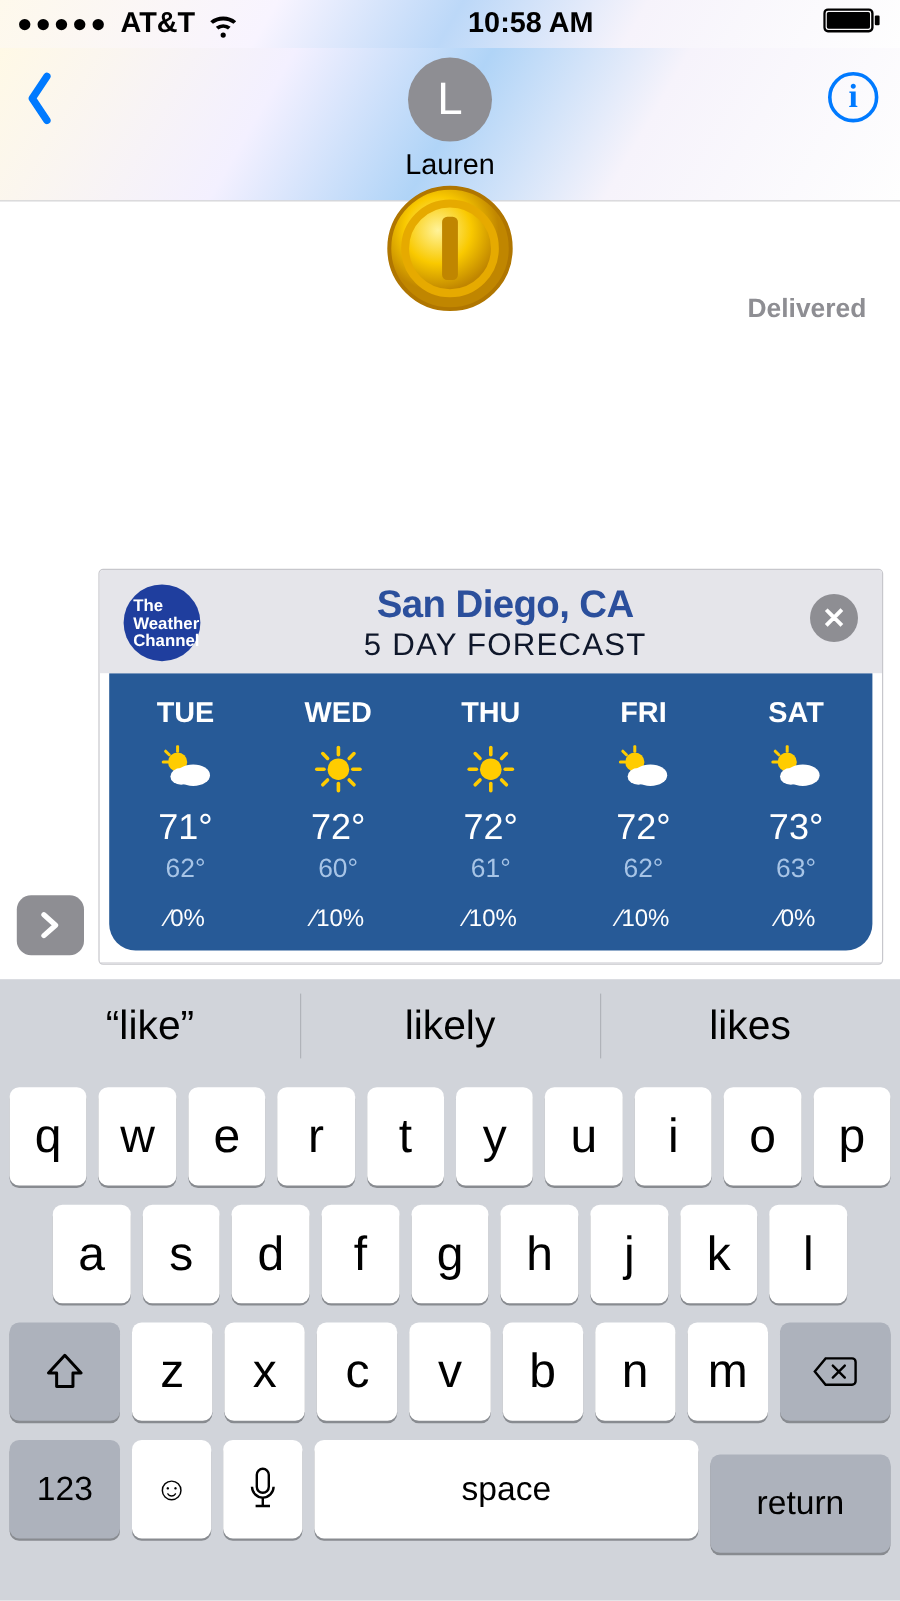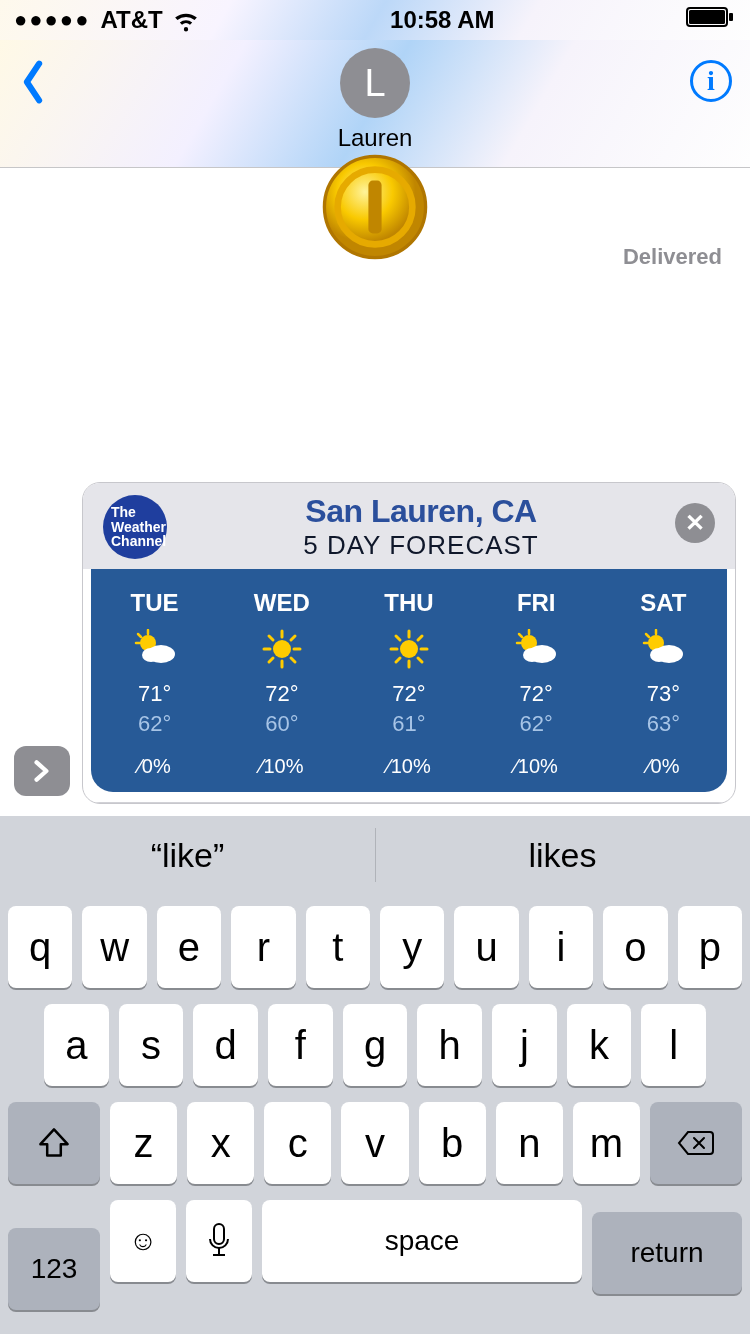--- a/index.html
+++ b/index.html
@@ -27,34 +27,34 @@
   
   .convo { flex: 1; background: #fff; display: flex; flex-direction: column; align-items: flex-end; padding: 0 28px; position: relative; }
   .coin { position: absolute; left: 50%; top: -16px; transform: translateX(-50%); width: 110px; height: 110px; }
   .coin svg { width: 110px; height: 110px; }
   .delivered { margin-top: 76px; font-size: 22px; color: #8e8e93; font-weight: 600; align-self: flex-end; }
 
   
   .compose-row { display: flex; align-items: flex-end; padding: 0 14px 12px 14px; gap: 12px; }
   .apps-btn { width: 56px; height: 50px; background: #8e8e93; border-radius: 12px; display:flex; align-items:center; justify-content:center; margin-bottom:8px;}
   .apps-btn svg{ width:20px; height:26px;}
-  .bubble-wrap { flex: 1; border: 1.5px solid #c7c7cc; border-radius: 18px; background: #fff; overflow: hidden; display: flex; flex-direction: column; position: relative; }
+  .bubble-wrap { flex: 1; border: 1.5px solid #c7c7cc; border-radius: 4px; background: #fff; overflow: hidden; display: flex; flex-direction: column; position: relative; }
 
   
   .wcard-head { background: #e5e5ea; padding: 10px 20px 8px 20px; position: relative; display: flex; align-items: center; }
   .twc-badge { width: 64px; height: 64px; background: #1f3e9e; border-radius: 50%; color: #fff; font-size: 14px; font-weight: 700; line-height: 1.05; display:flex; flex-direction:column; justify-content:center; padding-left:8px; }
   .wtitle { flex:1; text-align: center; padding-right:40px;}
   .wloc { font-size: 32px; font-weight: 700; color: #2b4f9c; letter-spacing:-0.5px;}
   .wsub { font-size: 26px; font-weight: 400; color: #0f172a; letter-spacing: 1px; }
   .close-pill { position: absolute; top: 20px; right: 20px; width: 40px; height: 40px; border-radius: 50%; background: #8e8e93; color:#fff; display:flex; align-items:center; justify-content:center; font-size:24px; font-weight:700;}
   .wgrid { background:#275a97; display:flex; padding: 20px 0 14px 0; border-radius: 0 0 22px 22px; margin: 0 8px;}
   .wday { flex:1; text-align:center; color:#fff; display:flex; flex-direction:column; align-items:center; gap:10px;}
   .wday .dn { font-size:24px; font-weight:700; }
   .wday .ic { height:44px; display:flex; align-items:center; justify-content:center;}
-  .wday .hi { font-size:22px; font-weight:400; }
+  .wday .hi { font-size:30px; font-weight:400; }
   .wday .lo { font-size:22px; color:#a7c4e6; margin-top:-6px;}
   .wday .pr { font-size:20px; margin-top:8px;}
   .divider { height:1px; background:#d1d1d6; margin:10px 0 0 0;}
   .msg-txt-row { display:flex; align-items:flex-end; padding: 10px 16px 12px 16px; }
   .msg-txt { flex:1; font-size:32px; color:#000; line-height:1.25; outline:none; border:none;}
   .caret { display:inline-block; width:3px; height:34px; background:#0a60ff; vertical-align:middle; animation:blink 1s step-start infinite;}
   @keyframes blink { 50% {opacity:0;} }
   .send-btn { width:46px; height:46px; border-radius:50%; background:#007aff; display:flex; align-items:center; justify-content:center; }
   .send-btn svg{ width:22px; height:26px;}
 
@@ -63,21 +63,21 @@
   .predict { height:78px; display:flex; border-bottom:0; }
   .pred-cell { flex:1; display:flex; align-items:center; justify-content:center; font-size:34px; color:#000; position:relative;}
   .pred-cell + .pred-cell::before { content:""; position:absolute; left:0; top:12px; bottom:12px; width:1px; background:#b0b3b9;}
   .kbd-rows { flex:1; display:flex; flex-direction:column; padding: 12px 8px 8px 8px; gap:16px;}
   .krow { display:flex; gap:10px; justify-content:center;}
   .key { background:#fff; border-radius:8px; box-shadow: 0 2px 0 #888b90; height:82px; display:flex; align-items:center; justify-content:center; font-size:40px; color:#000; flex:1; }
   .krow.mid { padding: 0 36px;}
   .key.mod { background:#adb2bc; }
   .key.shift, .key.bksp { flex: 0 0 92px; }
   .krow.bot .key { font-size:28px;}
-  .key.num { flex:0 0 92px;margin-top:28px;}
+  .key.num { flex:0 0 92px;}
   .key.emoji { flex:0 0 66px; font-size:36px;}
   .key.mic { flex:0 0 66px;}
   .key.space { flex:1;}
   .key.return { flex:0 0 150px; background:#adb2bc;margin-top:12px;}
   .key.mic svg{width:30px;height:40px;}
   .key.bksp svg{width:40px;height:30px;}
   .key.shift svg{width:34px;height:34px;}
 
 </style>
 </head>
@@ -147,21 +147,21 @@
     <div class="bubble-wrap">
 
       <div>
         <div class="wcard-head">
           <div class="twc-badge">
             <span>The</span>
             <span>Weather</span>
             <span>Channel</span>
           </div>
           <div class="wtitle">
-            <div class="wloc">San Lauren, CA</div>
+            <div class="wloc">San Diego, CA</div>
             <div class="wsub">5 DAY FORECAST</div>
           </div>
           <div class="close-pill">
             <span>✕</span>
           </div>
         </div>
         <div class="wgrid" id="wgrid">
             <div class="wday">
               <div class="dn">TUE</div>
               <div class="ic">
@@ -260,20 +260,21 @@
             </div>
           </div>
       </div>
       <div class="divider"></div>
     </div>
   </div>
 
   <div class="kbd">
     <div class="predict">
       <div class="pred-cell">“like”</div>
+      <div class="pred-cell">likely</div>
       <div class="pred-cell">likes</div>
     </div>
     <div class="kbd-rows">
       <div class="krow" id="krow1">
           <div class="key">q</div>
           <div class="key">w</div>
           <div class="key">e</div>
           <div class="key">r</div>
           <div class="key">t</div>
           <div class="key">y</div>

